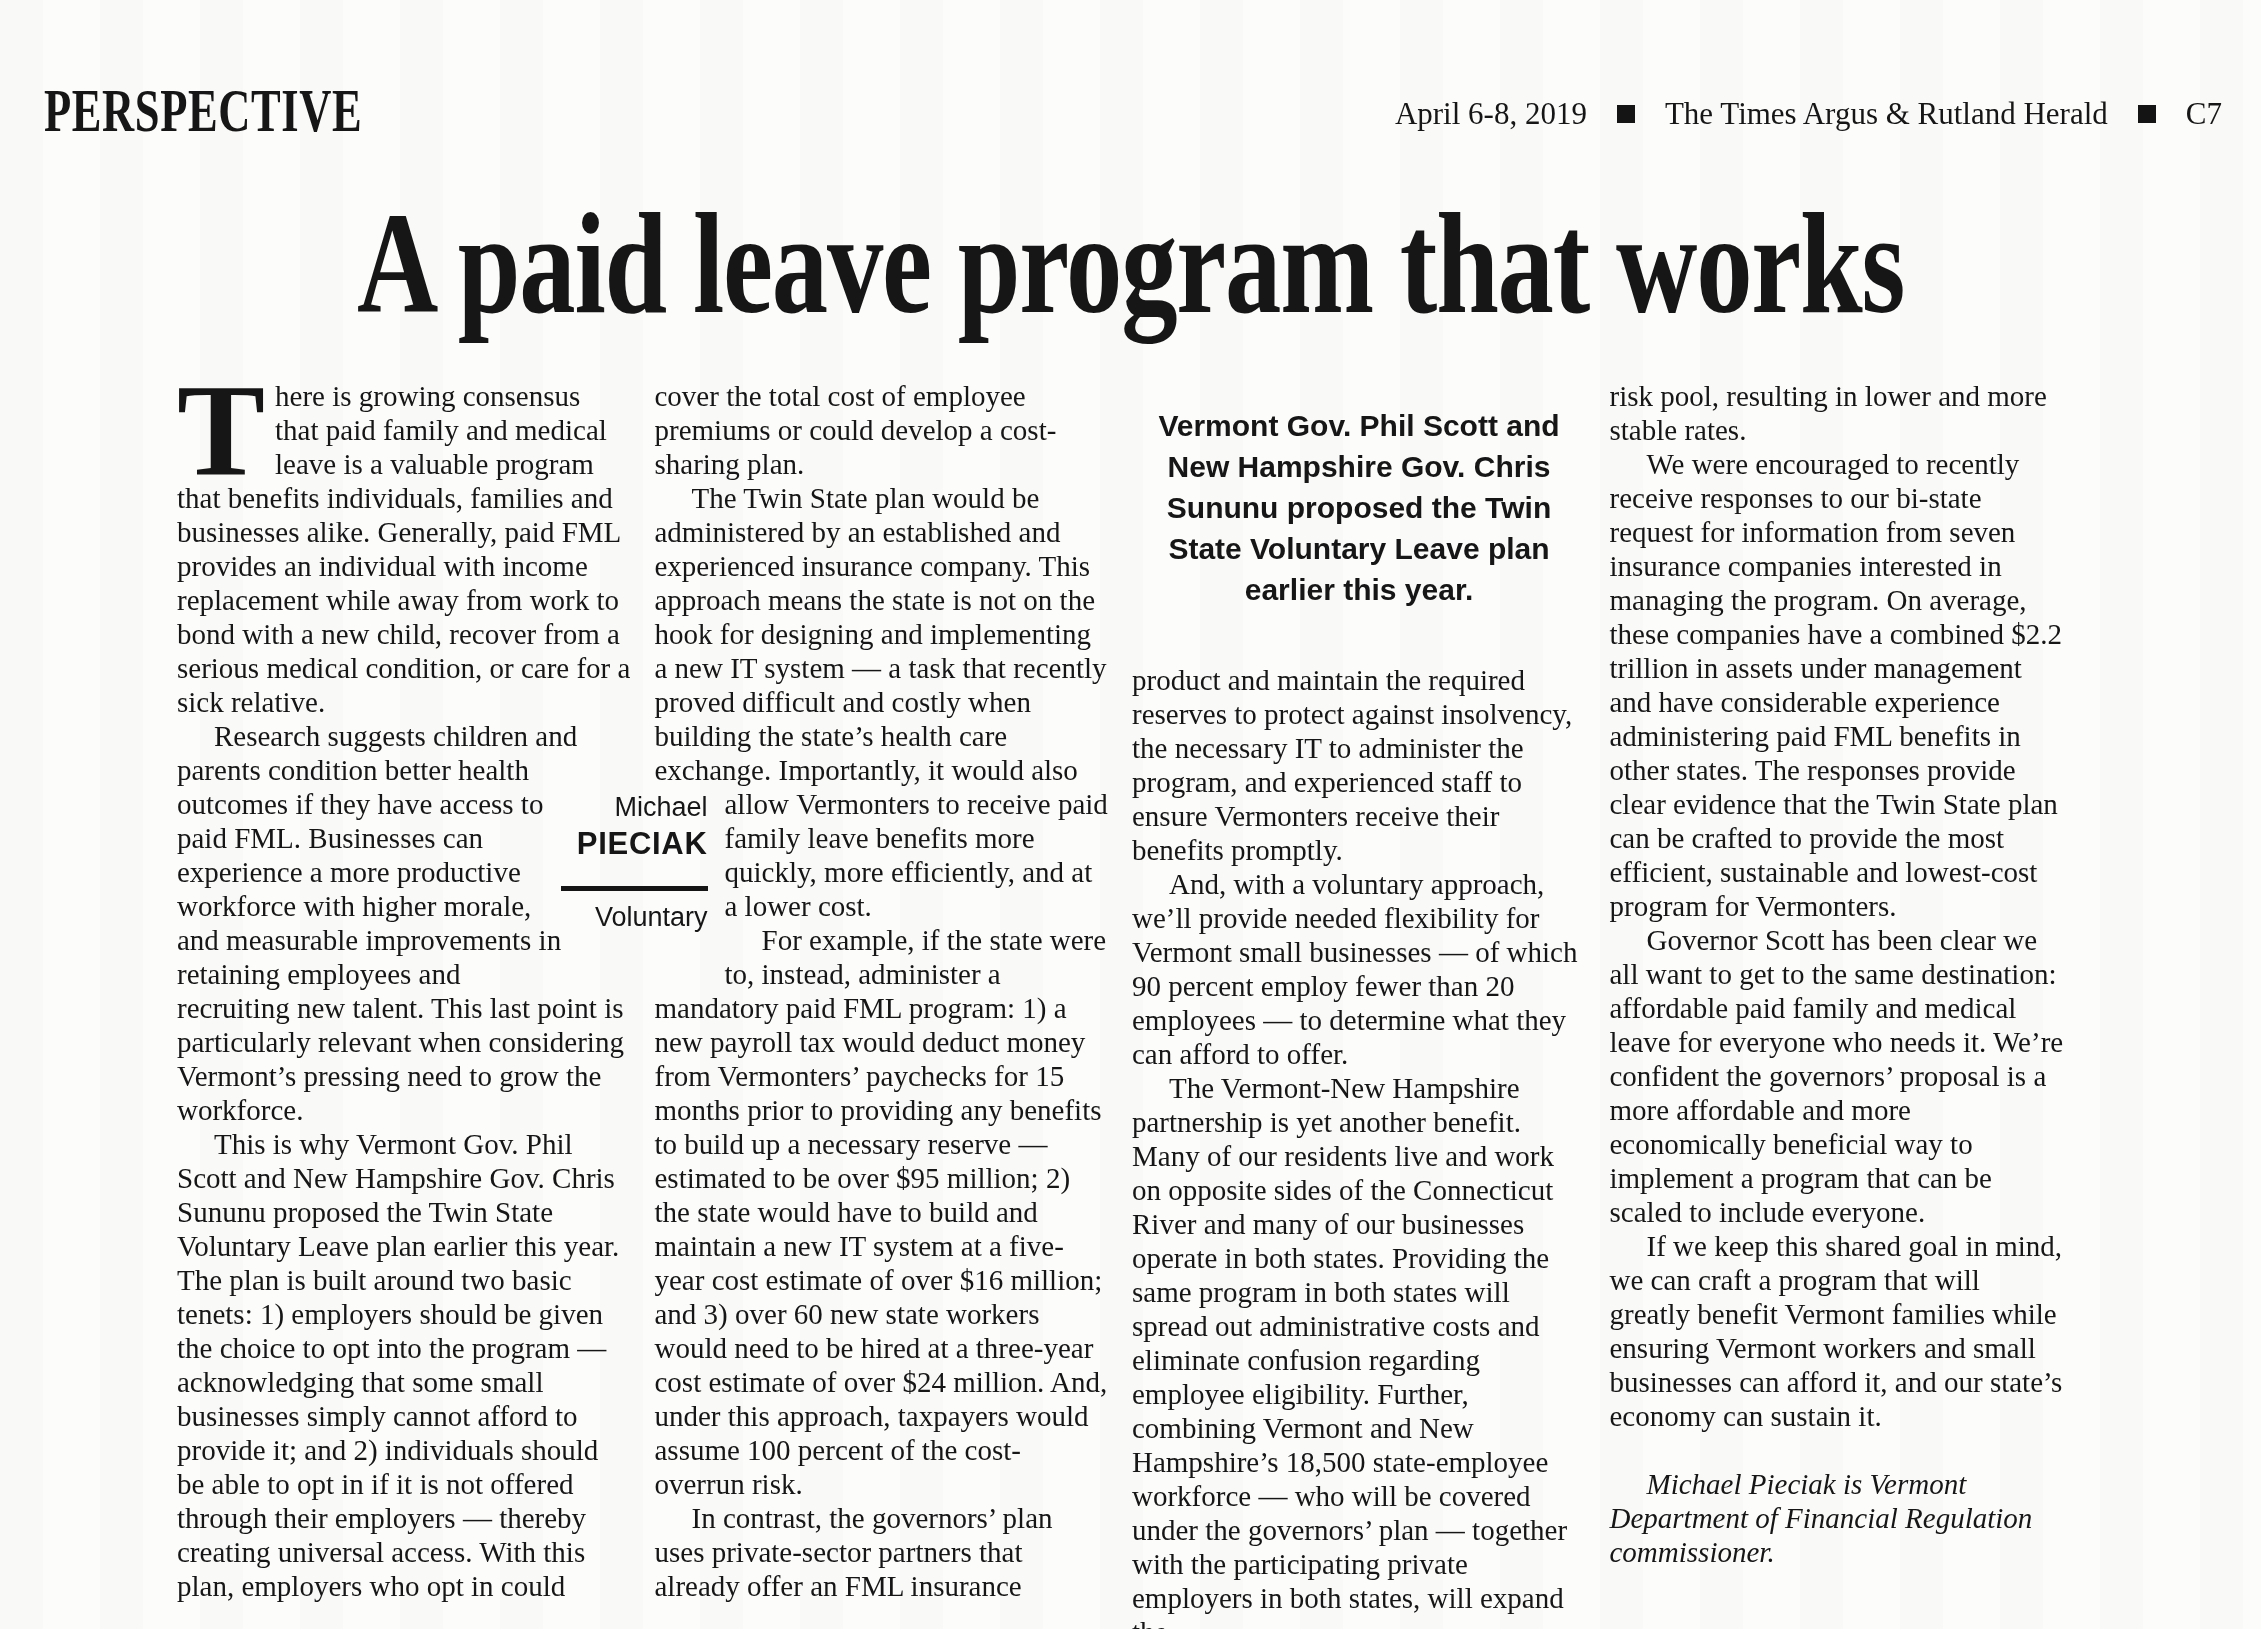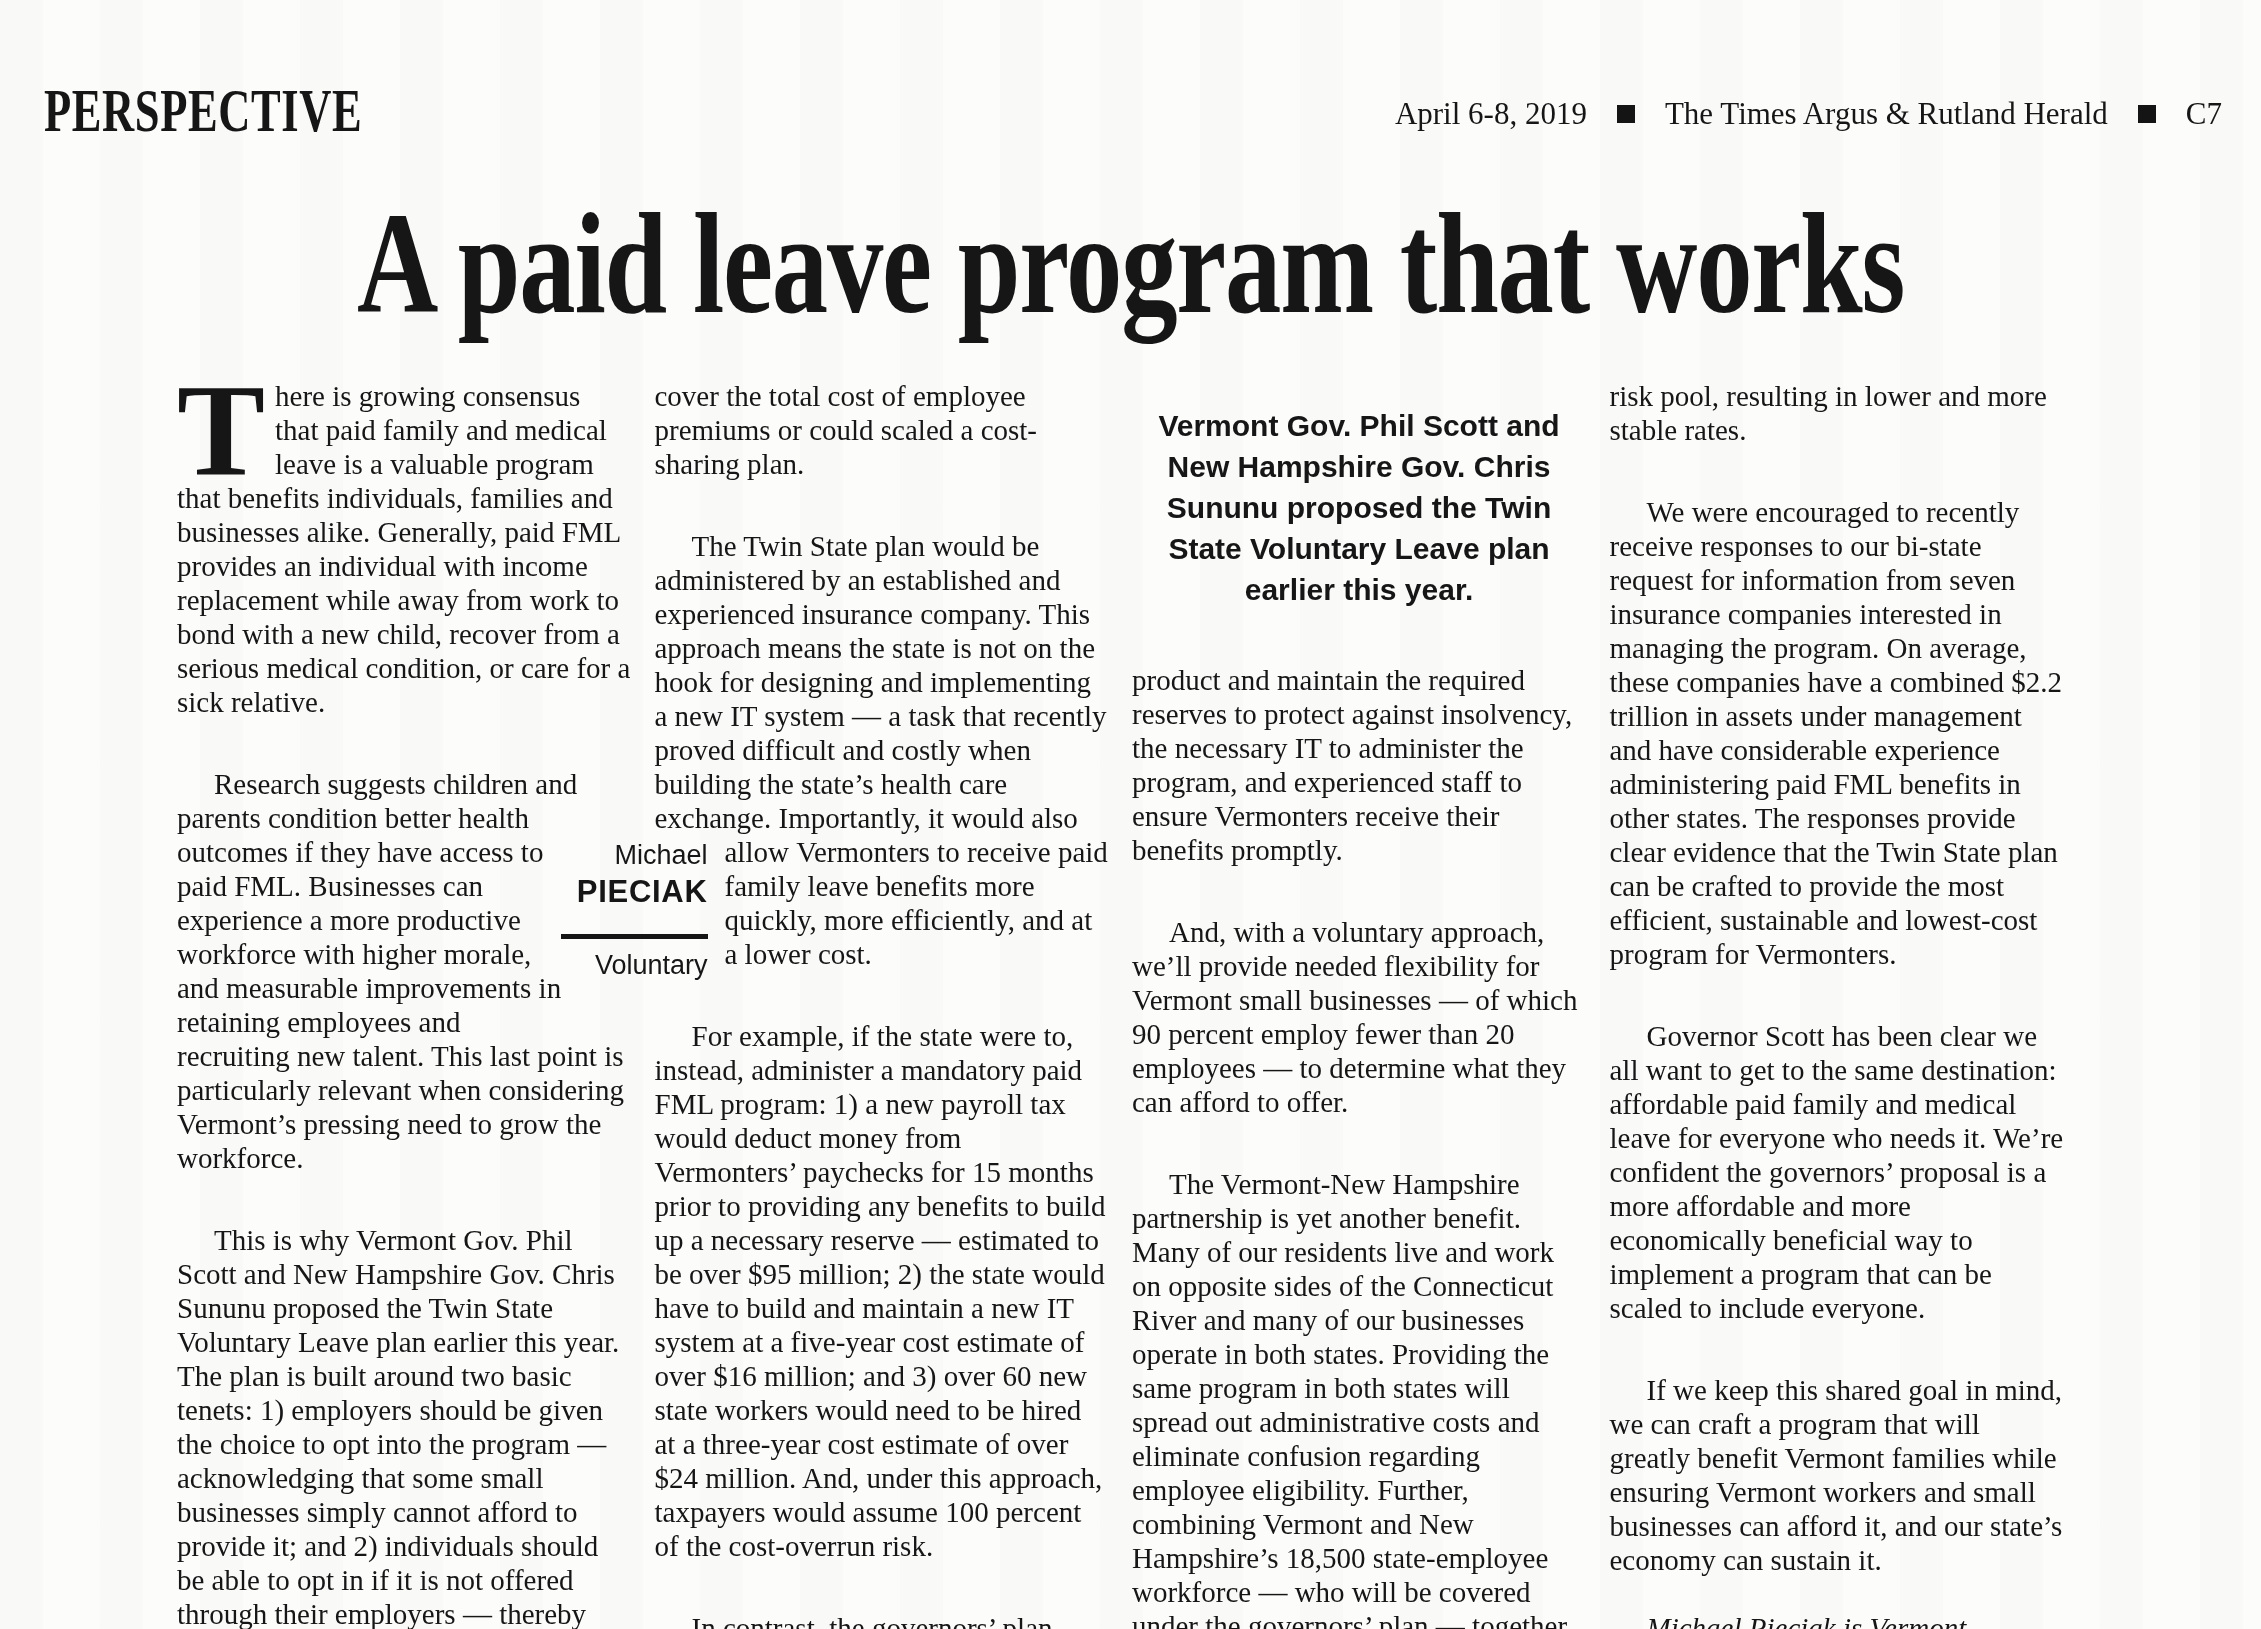--- a/index.html
+++ b/index.html
@@ -34,21 +34,21 @@
     display: inline-block;
     font-size: 131px; font-weight: bold; letter-spacing: -1.4px;
     transform: scale(0.86, 1.10); transform-origin: center top;
     white-space: nowrap;
   }
 
   
   .columns { position: absolute; left: 177px; top: 379px; display: flex; gap: 23.5px; }
   .col { width: 454px; flex: none; font-size: 29px; line-height: 34px; }
   .col p { margin: 0; }
-  p.ind { text-indent: 37px; margin-top: 48px; }
+  p.ind { text-indent: 37px; }
 
   .dropcap {
     float: left;
     font-size: 132px; line-height: 93px; font-weight: bold;
     margin: 3.6px 10px 0 0;
   }
 
   
   .col1-spacer { float: right; width: 68px; height: 173px; }
 
@@ -99,21 +99,21 @@
 
   <div class="col">
     <p><span class="dropcap">T</span><span>here is growing consensus that paid family and medical leave is a valuable program that benefits individuals, families and businesses alike. Generally, paid FML provides an individual with income replacement while away from work to bond with a new child, recover from a serious medical condition, or care for a sick relative.</span></p>
     <p class="ind"><span>Research suggests children and parents condition better health outcomes if they have access to</span>
       <span class="col1-spacer"></span>
       <span>paid FML. Businesses can experience a more productive workforce with higher morale, and measurable improvements in retaining employees and recruiting new talent. This last point is particularly relevant when considering Vermont’s pressing need to grow the workforce.</span></p>
     <p class="ind">This is why Vermont Gov. Phil Scott and New Hampshire Gov. Chris Sununu proposed the Twin State Voluntary Leave plan earlier this year. The plan is built around two basic tenets: 1) employers should be given the choice to opt into the program — acknowledging that some small businesses simply cannot afford to provide it; and 2) individuals should be able to opt in if it is not offered through their employers — thereby creating universal access. With this plan, employers who opt in could</p>
   </div>
 
   <div class="col">
-    <p>cover the total cost of employee premiums or could scaled a cost-sharing plan.</p>
+    <p>cover the total cost of employee premiums or could develop a cost-sharing plan.</p>
     <p class="ind"><span>The Twin State plan would be administered by an established and experienced insurance company. This approach means the state is not on the hook for designing and implementing a new IT system — a task that recently proved difficult and costly when building the state’s health care exchange. Importantly, it would also allow</span>
       <span class="byline-card">
         <span class="byline-first">Michael</span>
         <span class="byline-last">PIECIAK</span>
         <span class="byline-label">Voluntary</span>
       </span>
       <span>Vermonters to receive paid family leave benefits more quickly, more efficiently, and at a lower cost.</span></p>
     <p class="ind">For example, if the state were to, instead, administer a mandatory paid FML program: 1) a new payroll tax would deduct money from Vermonters’ paychecks for 15 months prior to providing any benefits to build up a necessary reserve — estimated to be over $95 million; 2) the state would have to build and maintain a new IT system at a five-year cost estimate of over $16 million; and 3) over 60 new state workers would need to be hired at a three-year cost estimate of over $24 million. And, under this approach, taxpayers would assume 100 percent of the cost-overrun risk.</p>
     <p class="ind">In contrast, the governors’ plan uses private-sector partners that already offer an FML insurance</p>
   </div>

